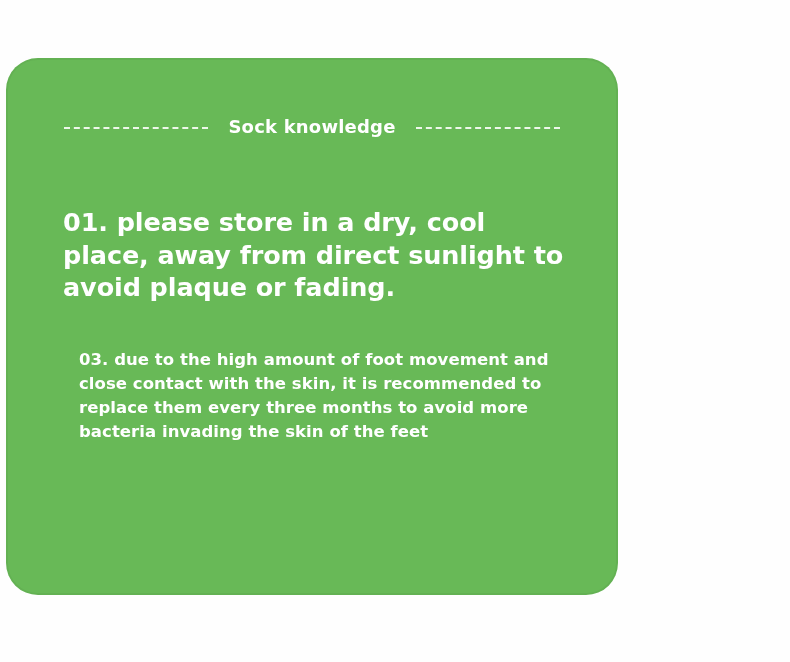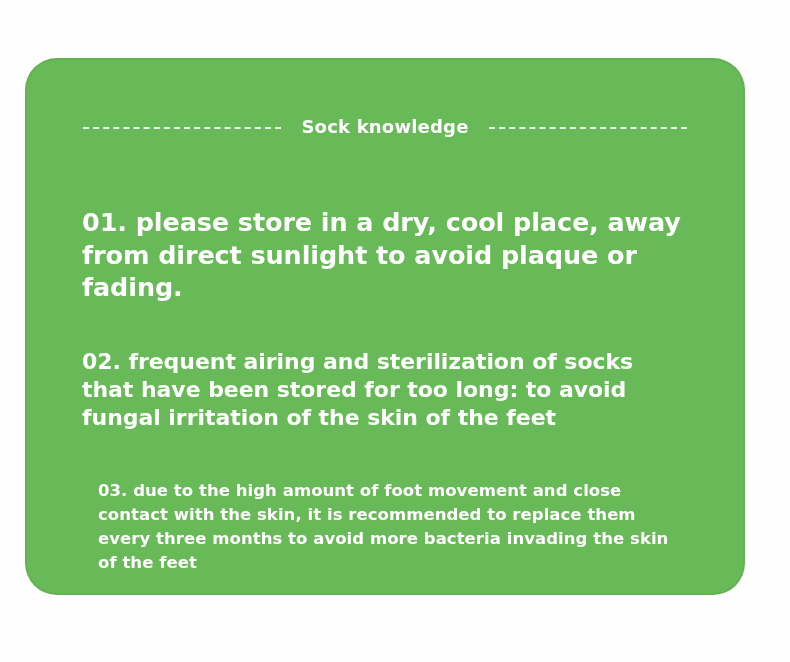--- a/index.html
+++ b/index.html
@@ -17,23 +17,23 @@
 
   #infographic-root {
     position: absolute;
     inset: 0;
     background: #fefefe;
   }
 
   
   .knowledge-card {
     position: absolute;
-    left: 25px;
+    left: 6px;
     top: 58px;
-    width: 720px;
+    width: 612px;
     height: 537px;
     background: #68b957;
     border-radius: 32px;
     box-sizing: border-box;
     overflow: hidden;
   }
   
   .knowledge-card::before {
     content: "";
     position: absolute;
@@ -140,21 +140,20 @@
   <div class="knowledge-card">
 
     <div class="card-header">
       <div class="header-rule left"></div>
       <div class="card-title">Sock knowledge</div>
       <div class="header-rule right"></div>
     </div>
 
     <div class="card-body">
       <p class="tip tip-1">01. please store in a dry, cool place, away from direct sunlight to avoid plaque or fading.</p>
-      <p class="tip tip-2">02. frequent airing and sterilization of socks that have been stored for too long: to avoid fungal irritation of the skin of the feet</p>
       <p class="tip tip-3">03. due to the high amount of foot movement and close contact with the skin, it is recommended to replace them every three months to avoid more bacteria invading the skin of the feet</p>
     </div>
 
     <div class="watermark">&nbsp;</div>
 
   </div>
 
 </div>
 
 </body></html>

